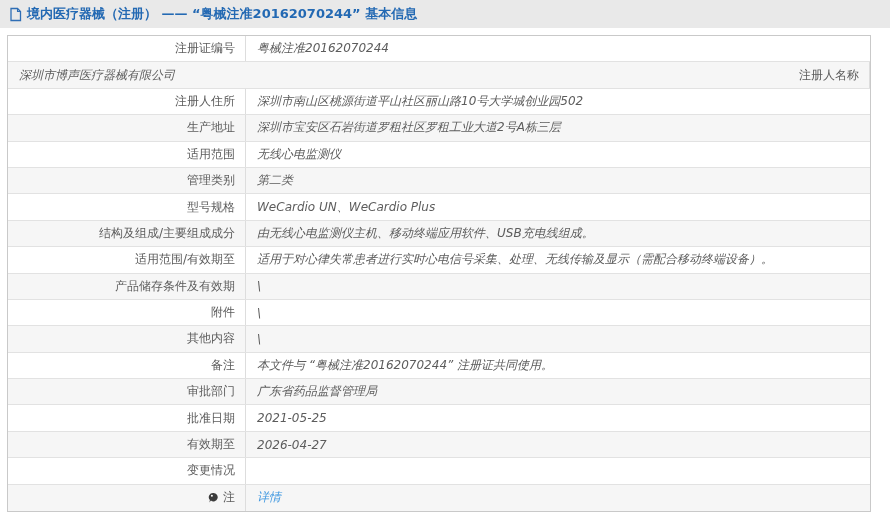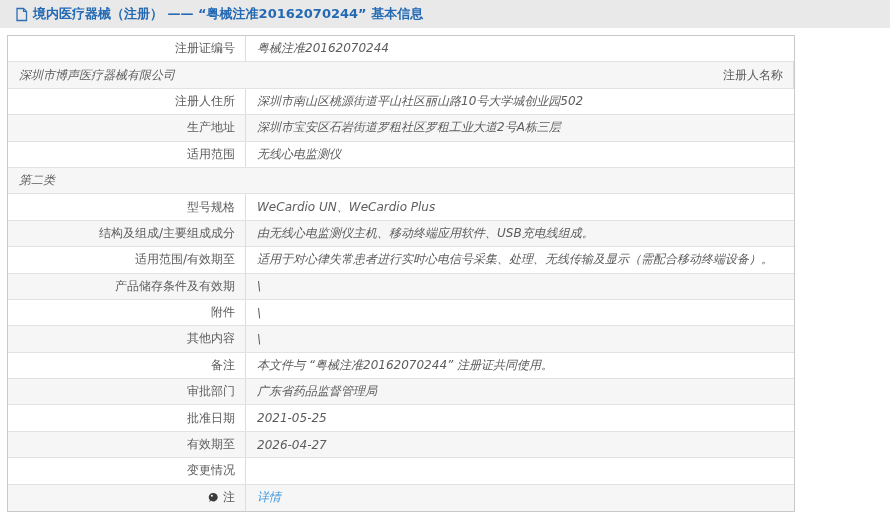--- a/index.html
+++ b/index.html
@@ -10,33 +10,33 @@
     font-size: 12px;
     color: #666;
     overflow: hidden;
   }
   .header-bar {
     width: 890px;
     height: 28px;
     background: #e9e9e9;
     display: flex;
     align-items: center;
-    padding: 0 15px;
+    padding: 0 9px;
     gap: 5px;
   }
   .doc-icon { display: inline-flex; align-items: center; }
   .page-title {
     color: #2369b3;
     font-weight: bold;
     font-size: 13px;
     white-space: nowrap;
   }
   .info-table {
     margin: 7px 7px 0 7px;
-    width: 788px;
+    width: 864px;
     border: 1px solid #c9c9c9;
   }
   .row {
     display: flex;
     height: 26.4px;
     border-bottom: 1px solid #e2e2e2;
     background: #ffffff;
   }
   .row:last-child { border-bottom: none; }
   .row.alt { background: #f6f6f6; }
@@ -112,20 +112,23 @@
       </div>
       <div class="row">
         <div class="cell label">
           <span>适用范围</span>
         </div>
         <div class="cell value">
           <span>无线心电监测仪</span>
         </div>
       </div>
       <div class="row alt">
+        <div class="cell label">
+          <span>管理类别</span>
+        </div>
         <div class="cell value">
           <span>第二类</span>
         </div>
       </div>
       <div class="row">
         <div class="cell label">
           <span>型号规格</span>
         </div>
         <div class="cell value">
           <span>WeCardio UN、WeCardio Plus</span>

